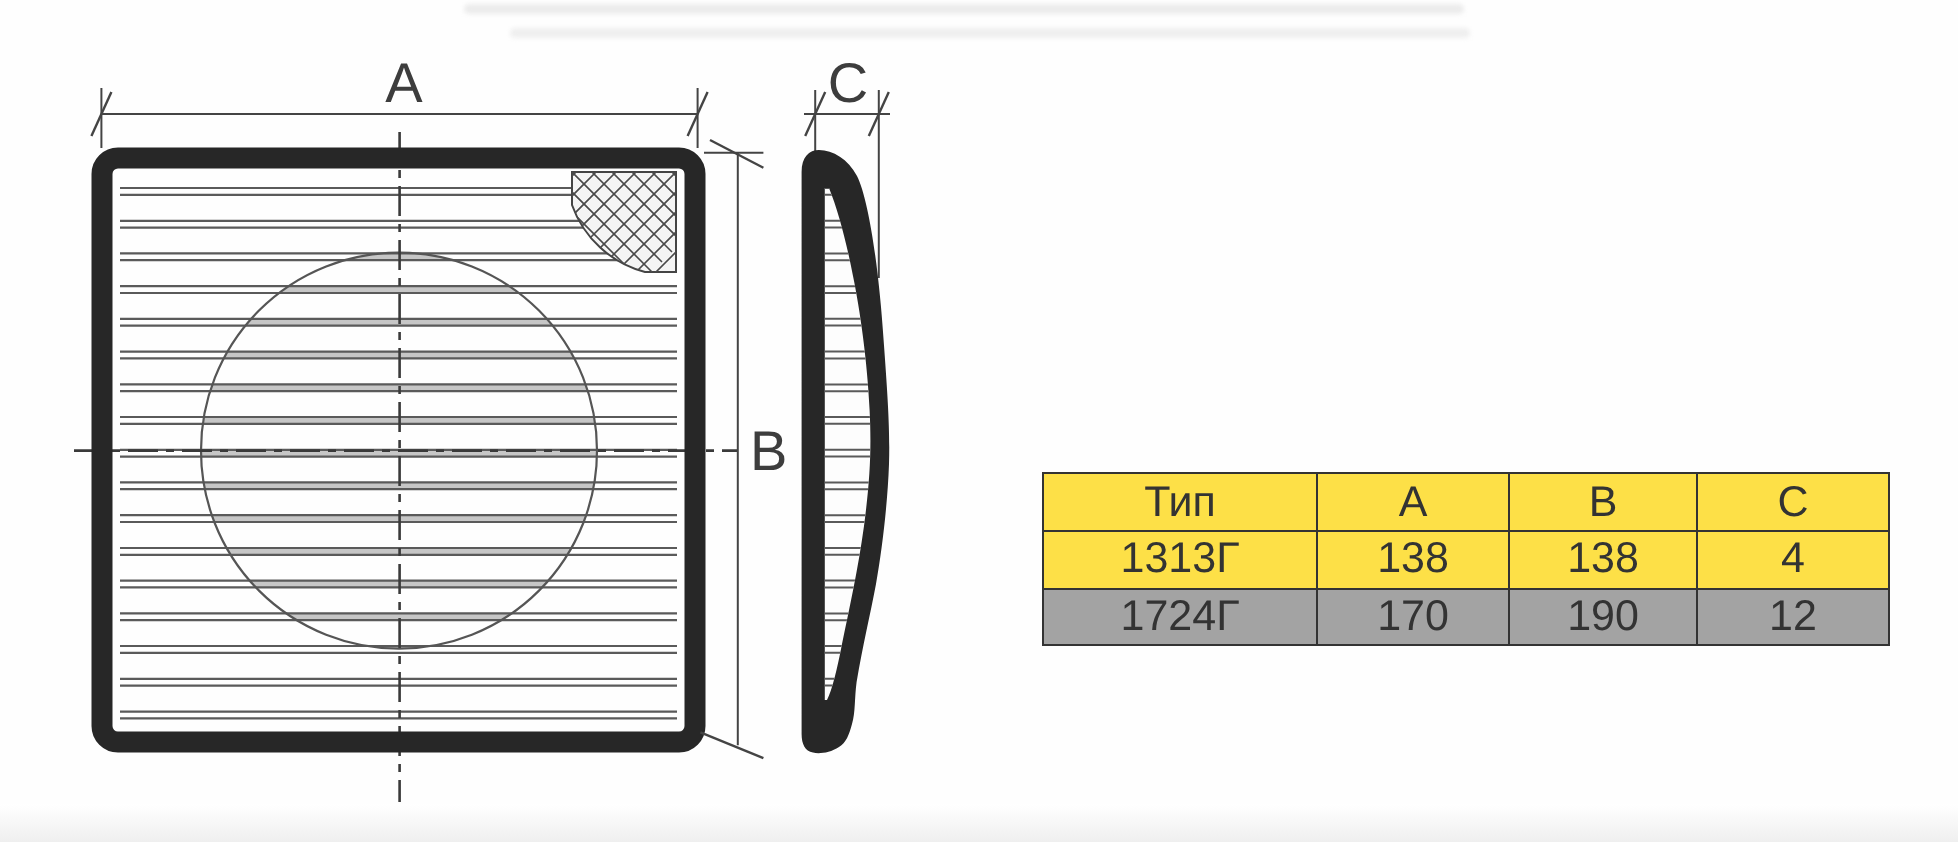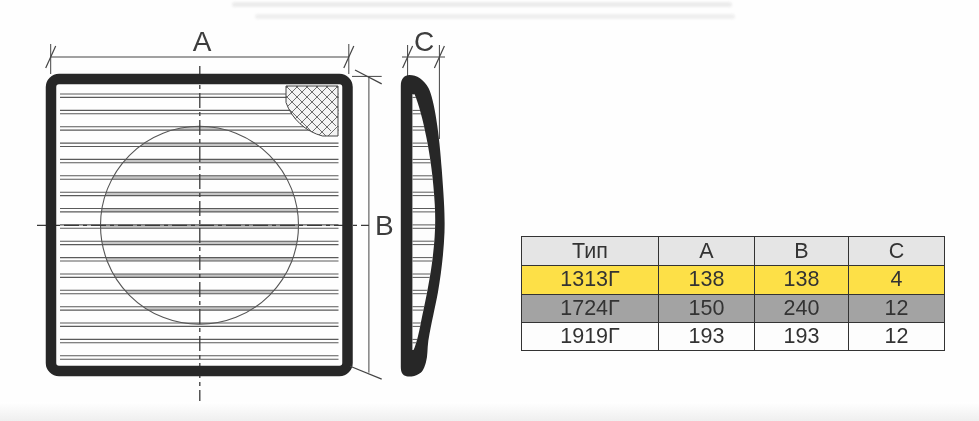--- a/index.html
+++ b/index.html
@@ -4,21 +4,21 @@
 <style>
   html,body{margin:0;padding:0;}
   body{width:979px;height:421px;background:#fff;overflow:hidden;
        font-family:"Liberation Sans", sans-serif;}
   .page{position:relative;width:979px;height:421px;background:#fefefe;}
   .coef{position:absolute;left:516px;top:112px;font-size:27px;line-height:33px;
         color:#4a4a4a;letter-spacing:-0.2px;}
   table.dims{position:absolute;left:521px;top:236px;border-collapse:collapse;
         table-layout:fixed;color:#333;font-size:21.5px;text-align:center;}
   table.dims td{border:1.8px solid #333;padding:0;}
-  .hdr td{background:#e5e5e5;height:28.2px;margin-left:20px;}
+  .hdr td{background:#fde047;height:28.2px;margin-left:20px;}
   .r1 td{background:#fde047;height:27.4px;}
   .r2 td{background:#a3a3a3;height:27.4px;}
   .r3 td{background:#fdfdfd;height:27.4px;}
 </style>
 </head>
 <body>
 <div class="page">
 
   <div style="position:absolute;left:232px;top:2px;width:500px;height:5px;background:#ececec;border-radius:3px;filter:blur(1px);"></div>
 
@@ -143,26 +143,20 @@
 
     <tr class="r1">
           <td>1313Г</td>
           <td>138</td>
           <td>138</td>
           <td>4</td>
         </tr>
 
     <tr class="r2">
           <td>1724Г</td>
-          <td>150</td>
-          <td>240</td>
+          <td>170</td>
+          <td>190</td>
           <td>12</td>
         </tr>
 
-    <tr class="r3">
-          <td>1919Г</td>
-          <td>193</td>
-          <td>193</td>
-          <td>12</td>
-        </tr>
   </tbody>
     </table>
 </div>
 
 </body></html>

